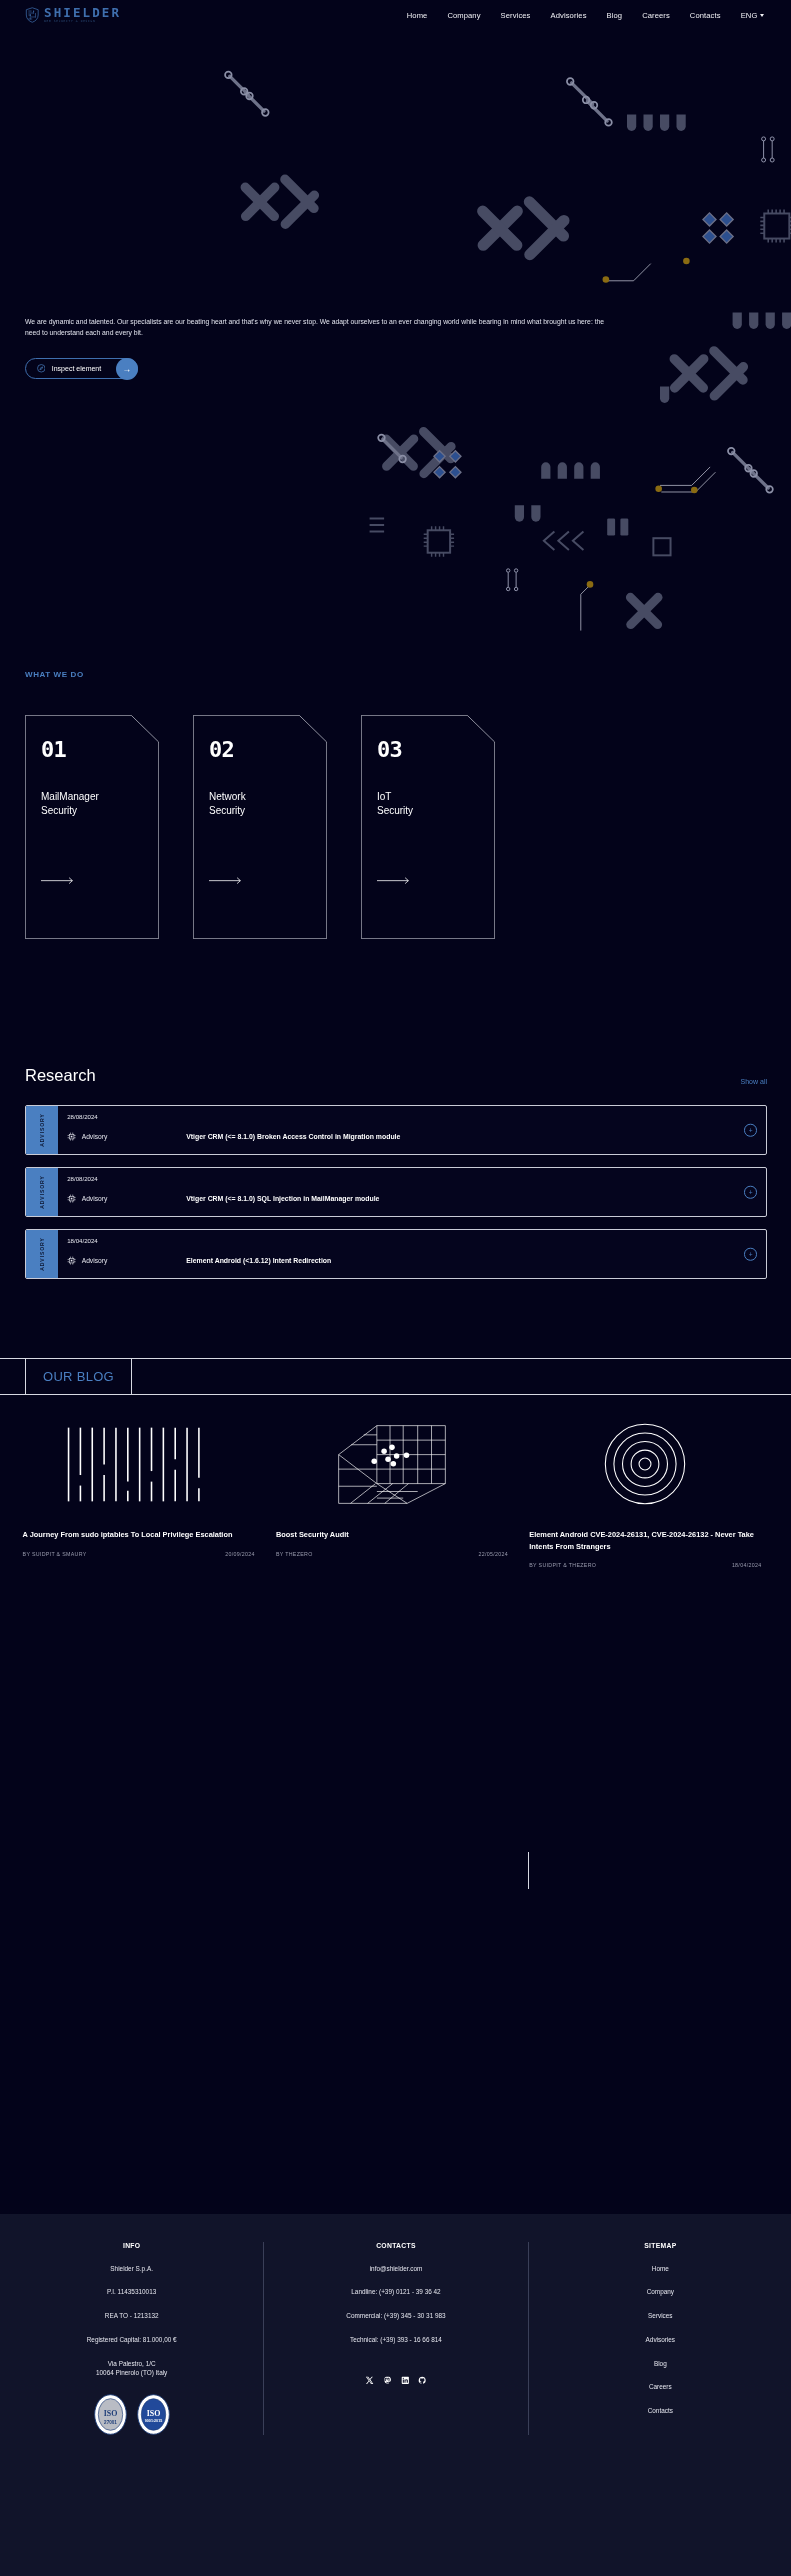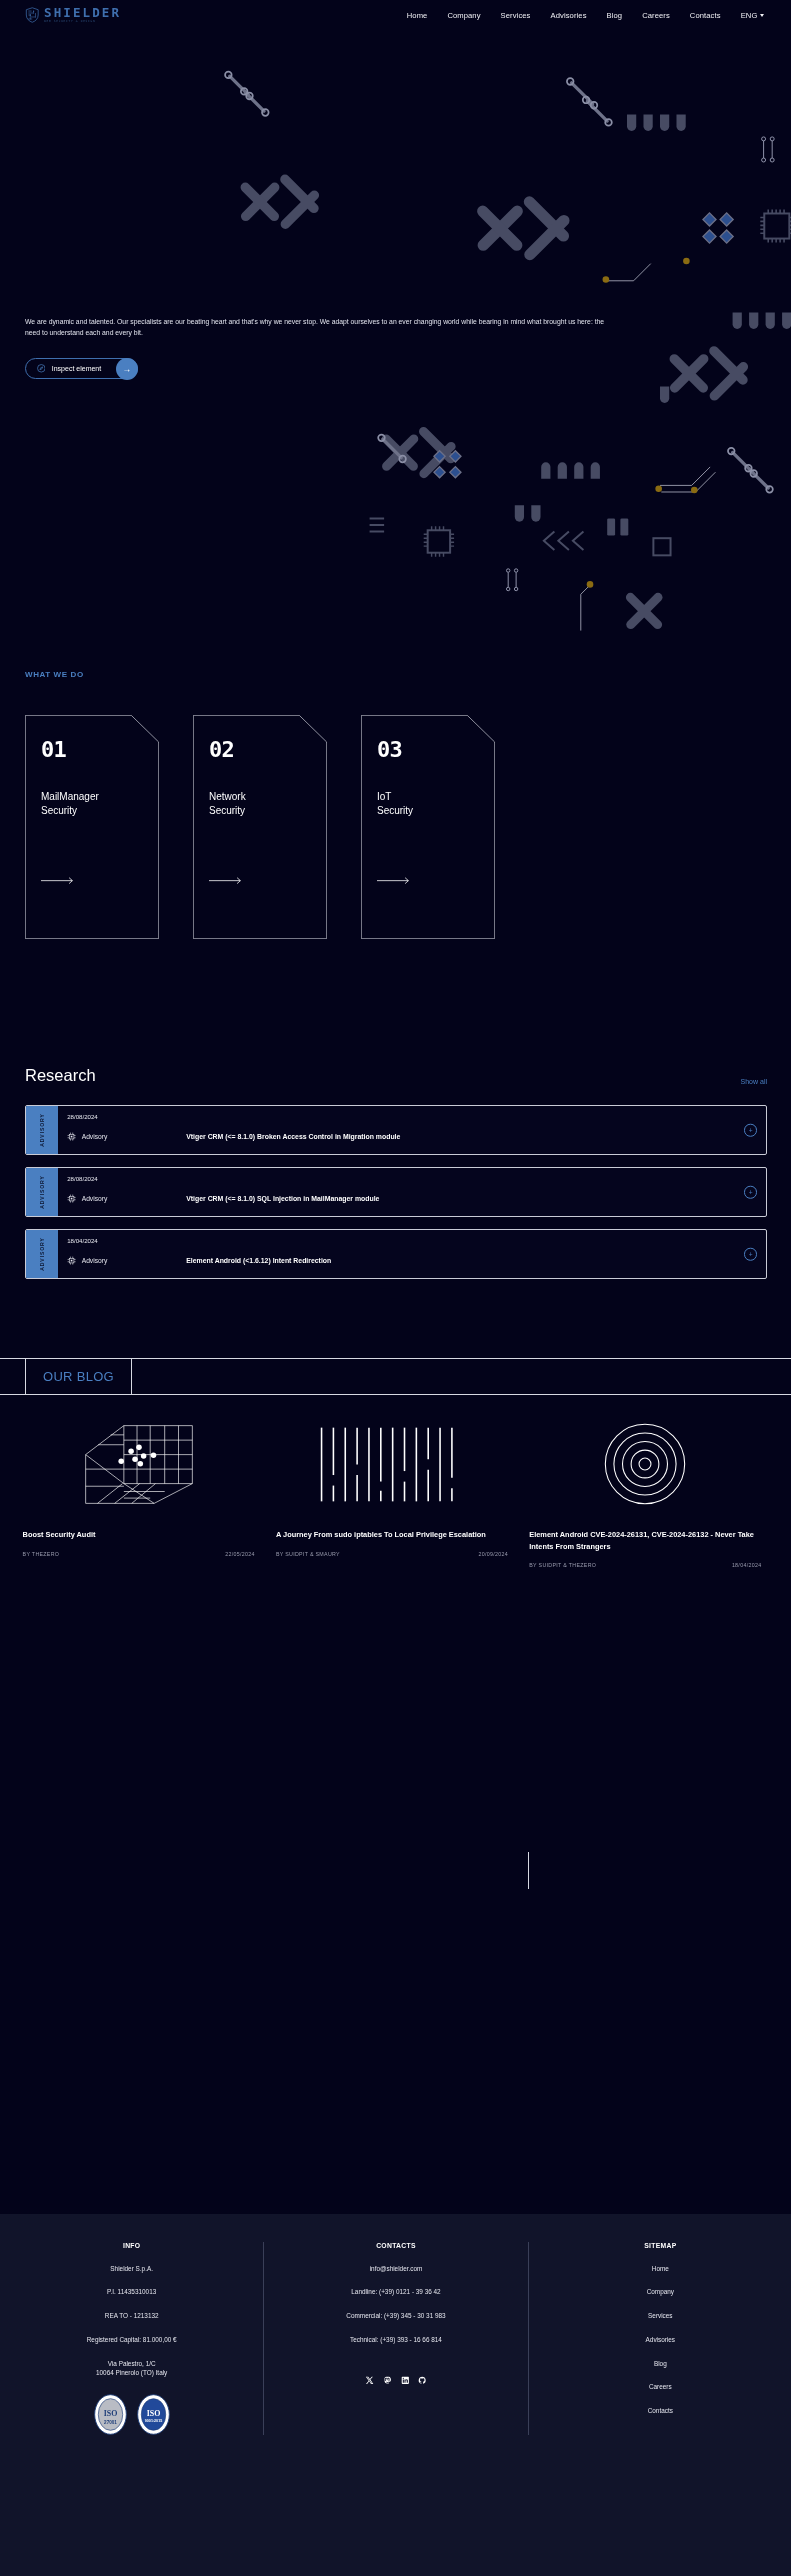--- a/index.html
+++ b/index.html
@@ -507,51 +507,20 @@
 </section>
 
 <div class="news-band">
   <div class="cell vline"></div>
   <div class="cell vline blog-label">OUR BLOG</div>
   <div class="cell"></div>
 </div>
 <div style="position:absolute;left:528px;top:1852px;width:0.7px;height:37px;background:#d7d9e2;"></div>
 
 <div class="blogs">
-  <div class="blog">
-    <div class="art">
-      <svg width="112" height="83" viewBox="0 0 170 126">
-        <g stroke="#ffffff" stroke-width="1" fill="none">
-          <path d="M4 48 L62 4 L166 4 L166 92 L108 122 L4 122 Z"></path>
-          <path d="M62 4 L62 92 L166 92"></path>
-            <path d="M4 48 L62 92 M62 92 L108 122"></path>
-          <path d="M4 70h58M4 96h58M23 33h39M42 18h20"></path>
-          <path d="M82 4v88M102 4v88M124 4v88M145 4v88"></path>
-          <path d="M62 26h104M62 48h104M62 70h104"></path>
-          <path d="M22 122l38-30M48 122l38-30M74 122l36-30"></path>
-          <path d="M62 104h62M62 114h40"></path>
-        </g>
-        <g fill="#ffffff">
-          <circle cx="85" cy="37" r="4.2"></circle>
-            <circle cx="73" cy="43" r="4.2"></circle>
-          <circle cx="92" cy="50" r="4.2"></circle>
-            <circle cx="107" cy="49" r="4.2"></circle>
-          <circle cx="79" cy="55" r="4.2"></circle>
-            <circle cx="58" cy="58" r="4.2"></circle>
-          <circle cx="87" cy="62" r="4.2"></circle>
-        </g>
-      </svg>
-    </div>
-    <h3>Boost Security Audit</h3>
-    <div class="meta">
-      <span class="by">BY THEZERO</span>
-      <span class="date">22/05/2024</span>
-    </div>
-  </div>
-
   <div class="blog">
     <div class="art">
       <svg width="152" height="79" viewBox="0 0 230 120">
         <g stroke="#ffffff" stroke-width="2.4">
           <path d="M8 4v112"></path>
             <path d="M26 4v72"></path>
             <path d="M26 92v24"></path>
           <path d="M44 4v112"></path>
             <path d="M62 4v56"></path>
             <path d="M62 76v40"></path>
@@ -572,20 +541,51 @@
     </div>
     <h3>A Journey From sudo iptables To Local Privilege Escalation</h3>
     <div class="meta">
       <span class="by">BY SUIDPIT &amp; SMAURY</span>
       <span class="date">20/09/2024</span>
     </div>
   </div>
 
   <div class="blog">
     <div class="art">
+      <svg width="112" height="83" viewBox="0 0 170 126">
+        <g stroke="#ffffff" stroke-width="1" fill="none">
+          <path d="M4 48 L62 4 L166 4 L166 92 L108 122 L4 122 Z"></path>
+          <path d="M62 4 L62 92 L166 92"></path>
+            <path d="M4 48 L62 92 M62 92 L108 122"></path>
+          <path d="M4 70h58M4 96h58M23 33h39M42 18h20"></path>
+          <path d="M82 4v88M102 4v88M124 4v88M145 4v88"></path>
+          <path d="M62 26h104M62 48h104M62 70h104"></path>
+          <path d="M22 122l38-30M48 122l38-30M74 122l36-30"></path>
+          <path d="M62 104h62M62 114h40"></path>
+        </g>
+        <g fill="#ffffff">
+          <circle cx="85" cy="37" r="4.2"></circle>
+            <circle cx="73" cy="43" r="4.2"></circle>
+          <circle cx="92" cy="50" r="4.2"></circle>
+            <circle cx="107" cy="49" r="4.2"></circle>
+          <circle cx="79" cy="55" r="4.2"></circle>
+            <circle cx="58" cy="58" r="4.2"></circle>
+          <circle cx="87" cy="62" r="4.2"></circle>
+        </g>
+      </svg>
+    </div>
+    <h3>Boost Security Audit</h3>
+    <div class="meta">
+      <span class="by">BY THEZERO</span>
+      <span class="date">22/05/2024</span>
+    </div>
+  </div>
+
+  <div class="blog">
+    <div class="art">
       <svg width="82" height="82" viewBox="0 0 124 124">
         <g fill="none" stroke="#ffffff" stroke-width="1.6">
           <circle cx="62" cy="62" r="60"></circle>
           <circle cx="62" cy="62" r="47"></circle>
           <circle cx="62" cy="62" r="34"></circle>
           <circle cx="62" cy="62" r="21"></circle>
           <circle cx="62" cy="62" r="9"></circle>
         </g>
       </svg>
     </div>

